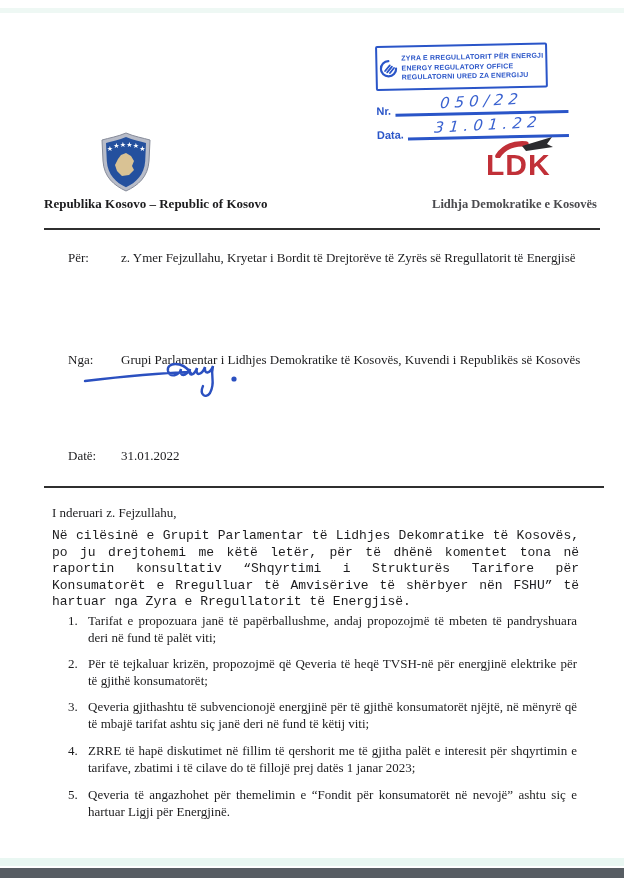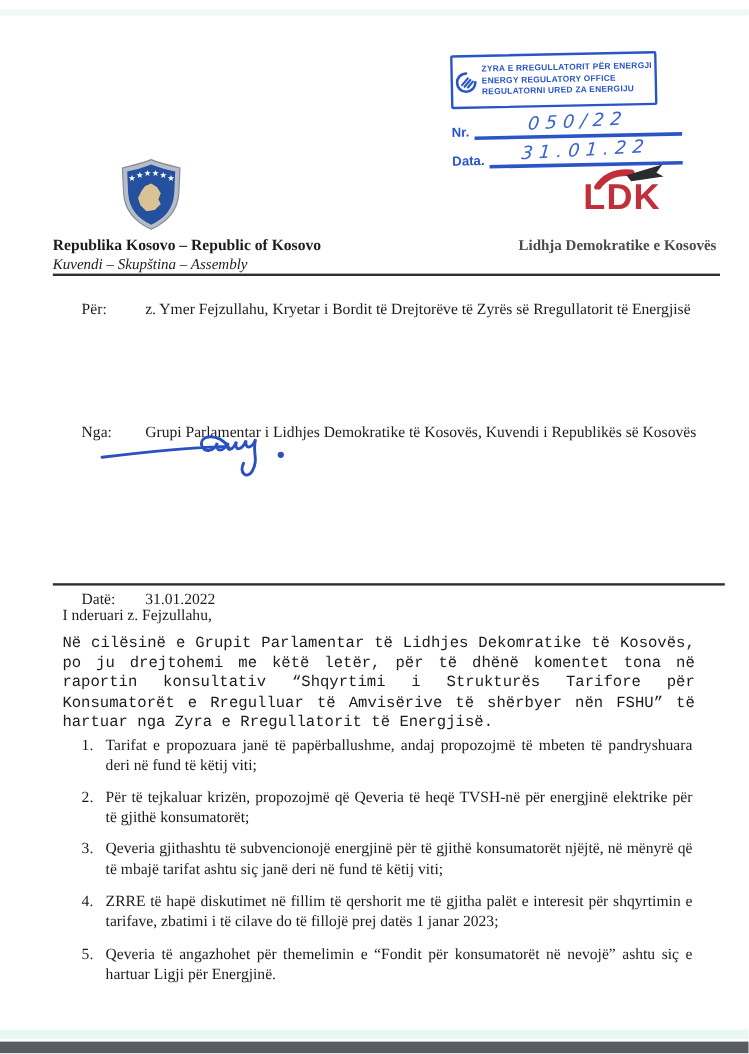--- a/index.html
+++ b/index.html
@@ -102,21 +102,20 @@
     <text x="16.5" y="16" font-size="7" fill="#ffffff" text-anchor="middle">★</text>
     <text x="23" y="14.5" font-size="7" fill="#ffffff" text-anchor="middle">★</text>
     <text x="29.5" y="14.5" font-size="7" fill="#ffffff" text-anchor="middle">★</text>
     <text x="36" y="16" font-size="7" fill="#ffffff" text-anchor="middle">★</text>
     <text x="42.5" y="19" font-size="7" fill="#ffffff" text-anchor="middle">★</text>
     <polygon points="26,21 31,24 34,29 32,34 34,38 29,43 22,44 17,39 15,33 18,27 21,23" fill="#d9c294"></polygon>
   </svg>
 
   <div class="hdr-left">
     <div class="hdr-line1">Republika Kosovo – Republic of Kosovo</div>
-    <div class="hdr-line2">Kuvendi – Skupština – Assembly</div>
   </div>
 
   <div class="ldk-logo">
     <svg class="ldk-swoosh" width="64" height="22" viewBox="0 0 64 22">
       <path d="M4,20 C10,11 20,7 32,8" fill="none" stroke="#c13038" stroke-width="5.5" stroke-linecap="round"></path>
       <path d="M28,10 L58,1 L53,8 L59,11 L32,15 Z" fill="#2b2b2e"></path>
     </svg>
     <div class="ldk-acronym">LDK</div>
   </div>
   <div class="ldk-caption">Lidhja Demokratike e Kosovës</div>
@@ -130,32 +129,32 @@
   <div class="frow" style="top:352px">
     <span class="flabel">Nga:</span>
     <span class="fvalue single">Grupi Parlamentar i Lidhjes Demokratike të Kosovës, Kuvendi i Republikës së Kosovës</span>
   </div>
 
   <svg class="signature" width="175" height="42" viewBox="0 0 175 42">
     <path d="M3,23 C45,18 80,15 108,14 C100,3 84,4 86,13 C88,20 97,18 99,11 C97,19 104,19 108,11 C106,19 112,18 115,10 C113,19 120,17 123,9 C122,17 128,16 131,8 C128,20 134,24 128,35 C124,41 117,37 121,28" fill="none" stroke="#2b50c0" stroke-width="2.4" stroke-linecap="round"></path>
     <circle cx="152" cy="21" r="2.6" fill="#2b50c0"></circle>
   </svg>
 
-  <div class="frow" style="top:491px">
+  <div class="frow" style="top:448px">
     <span class="flabel">Datë:</span>
     <span class="fvalue single">31.01.2022</span>
   </div>
   <div class="rule rule-date"></div>
 
   <div class="salutation">I nderuari z. Fejzullahu,</div>
   <div class="paragraph">Në cilësinë e Grupit Parlamentar të Lidhjes Dekomratike të Kosovës, po ju drejtohemi me këtë letër, për të dhënë komentet tona në raportin konsultativ “Shqyrtimi i Strukturës Tarifore për Konsumatorët e Rregulluar të Amvisërive të shërbyer nën FSHU” të hartuar nga Zyra e Rregullatorit të Energjisë.</div>
 
   <div class="item" style="top:613px">
     <span class="inum">1.</span>
-    <span class="itext">Tarifat e propozuara janë të papërballushme, andaj propozojmë të mbeten të pandryshuara deri në fund të këtij viti;</span>
+    <span class="itext">Tarifat e propozuara janë të papërballushme, andaj propozojmë të mbeten të pandryshuara deri në fund të palët viti;</span>
   </div>
   <div class="item" style="top:656px">
     <span class="inum">2.</span>
     <span class="itext">Për të tejkaluar krizën, propozojmë që Qeveria të heqë TVSH-në për energjinë elektrike për të gjithë konsumatorët;</span>
   </div>
   <div class="item" style="top:699px">
     <span class="inum">3.</span>
     <span class="itext">Qeveria gjithashtu të subvencionojë energjinë për të gjithë konsumatorët njëjtë, në mënyrë që të mbajë tarifat ashtu siç janë deri në fund të këtij viti;</span>
   </div>
   <div class="item" style="top:743px">

